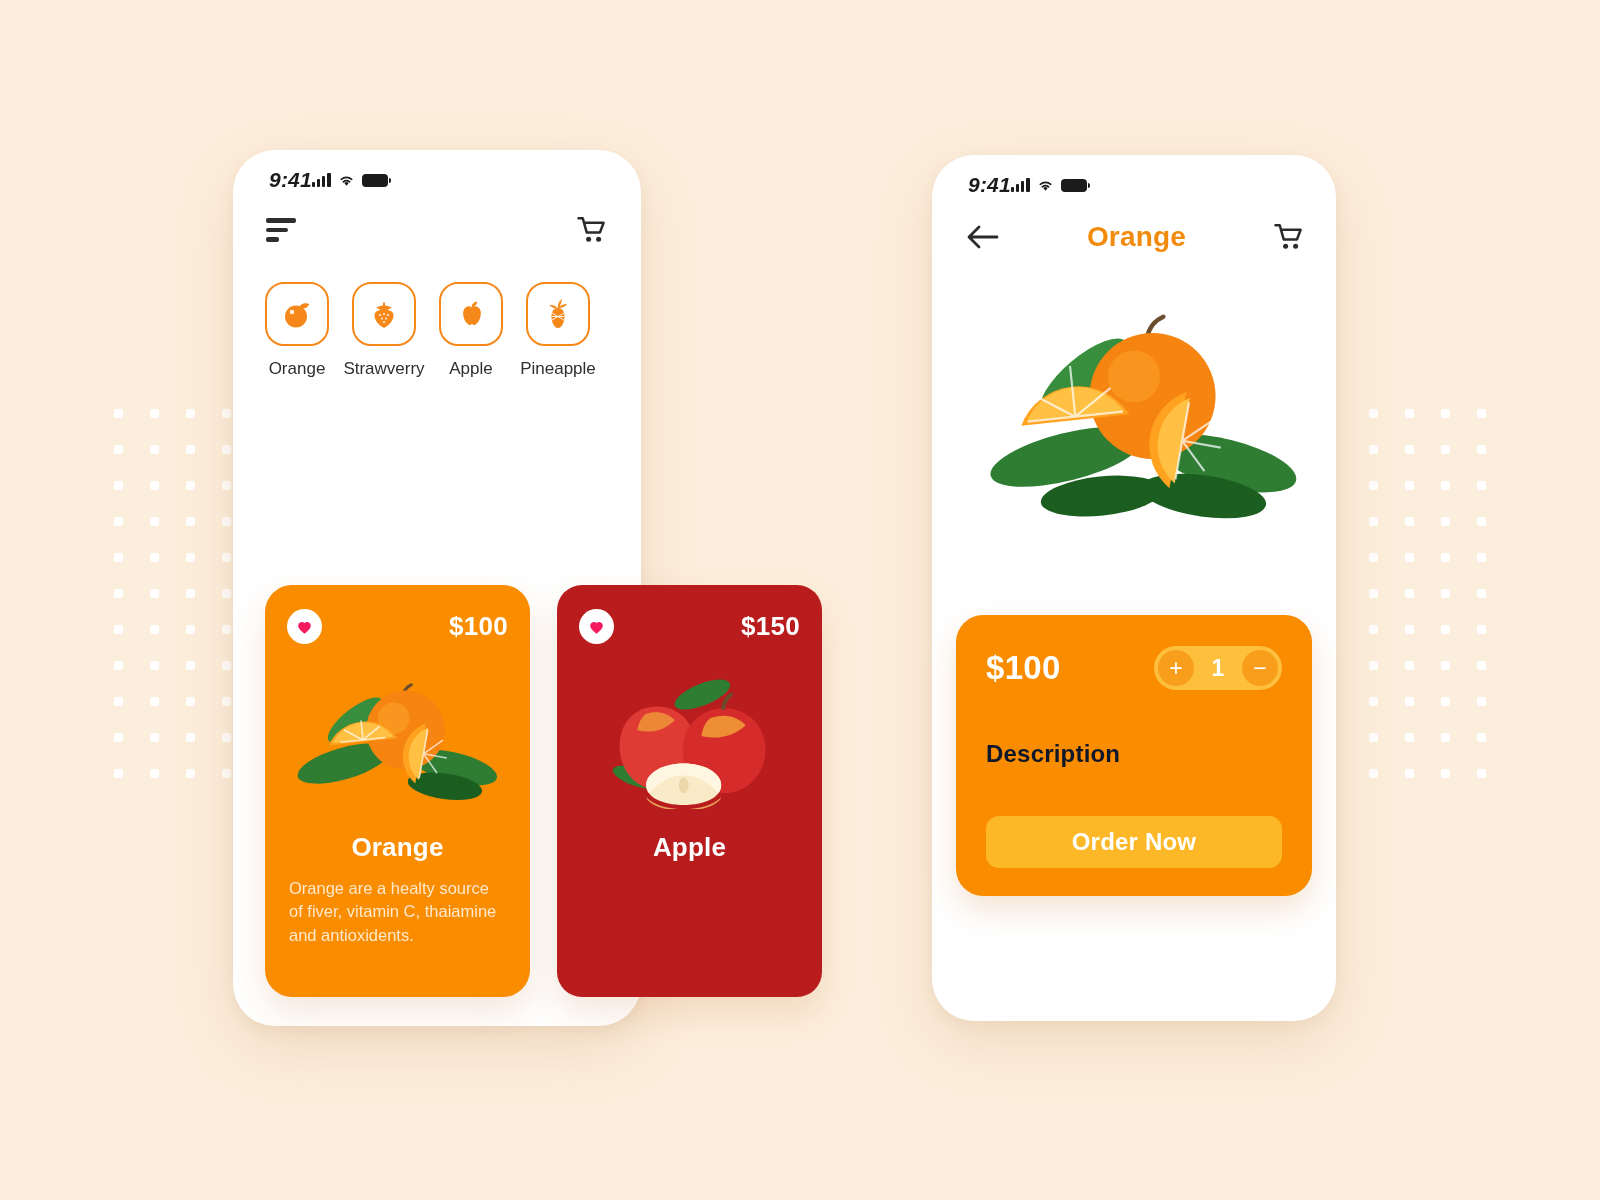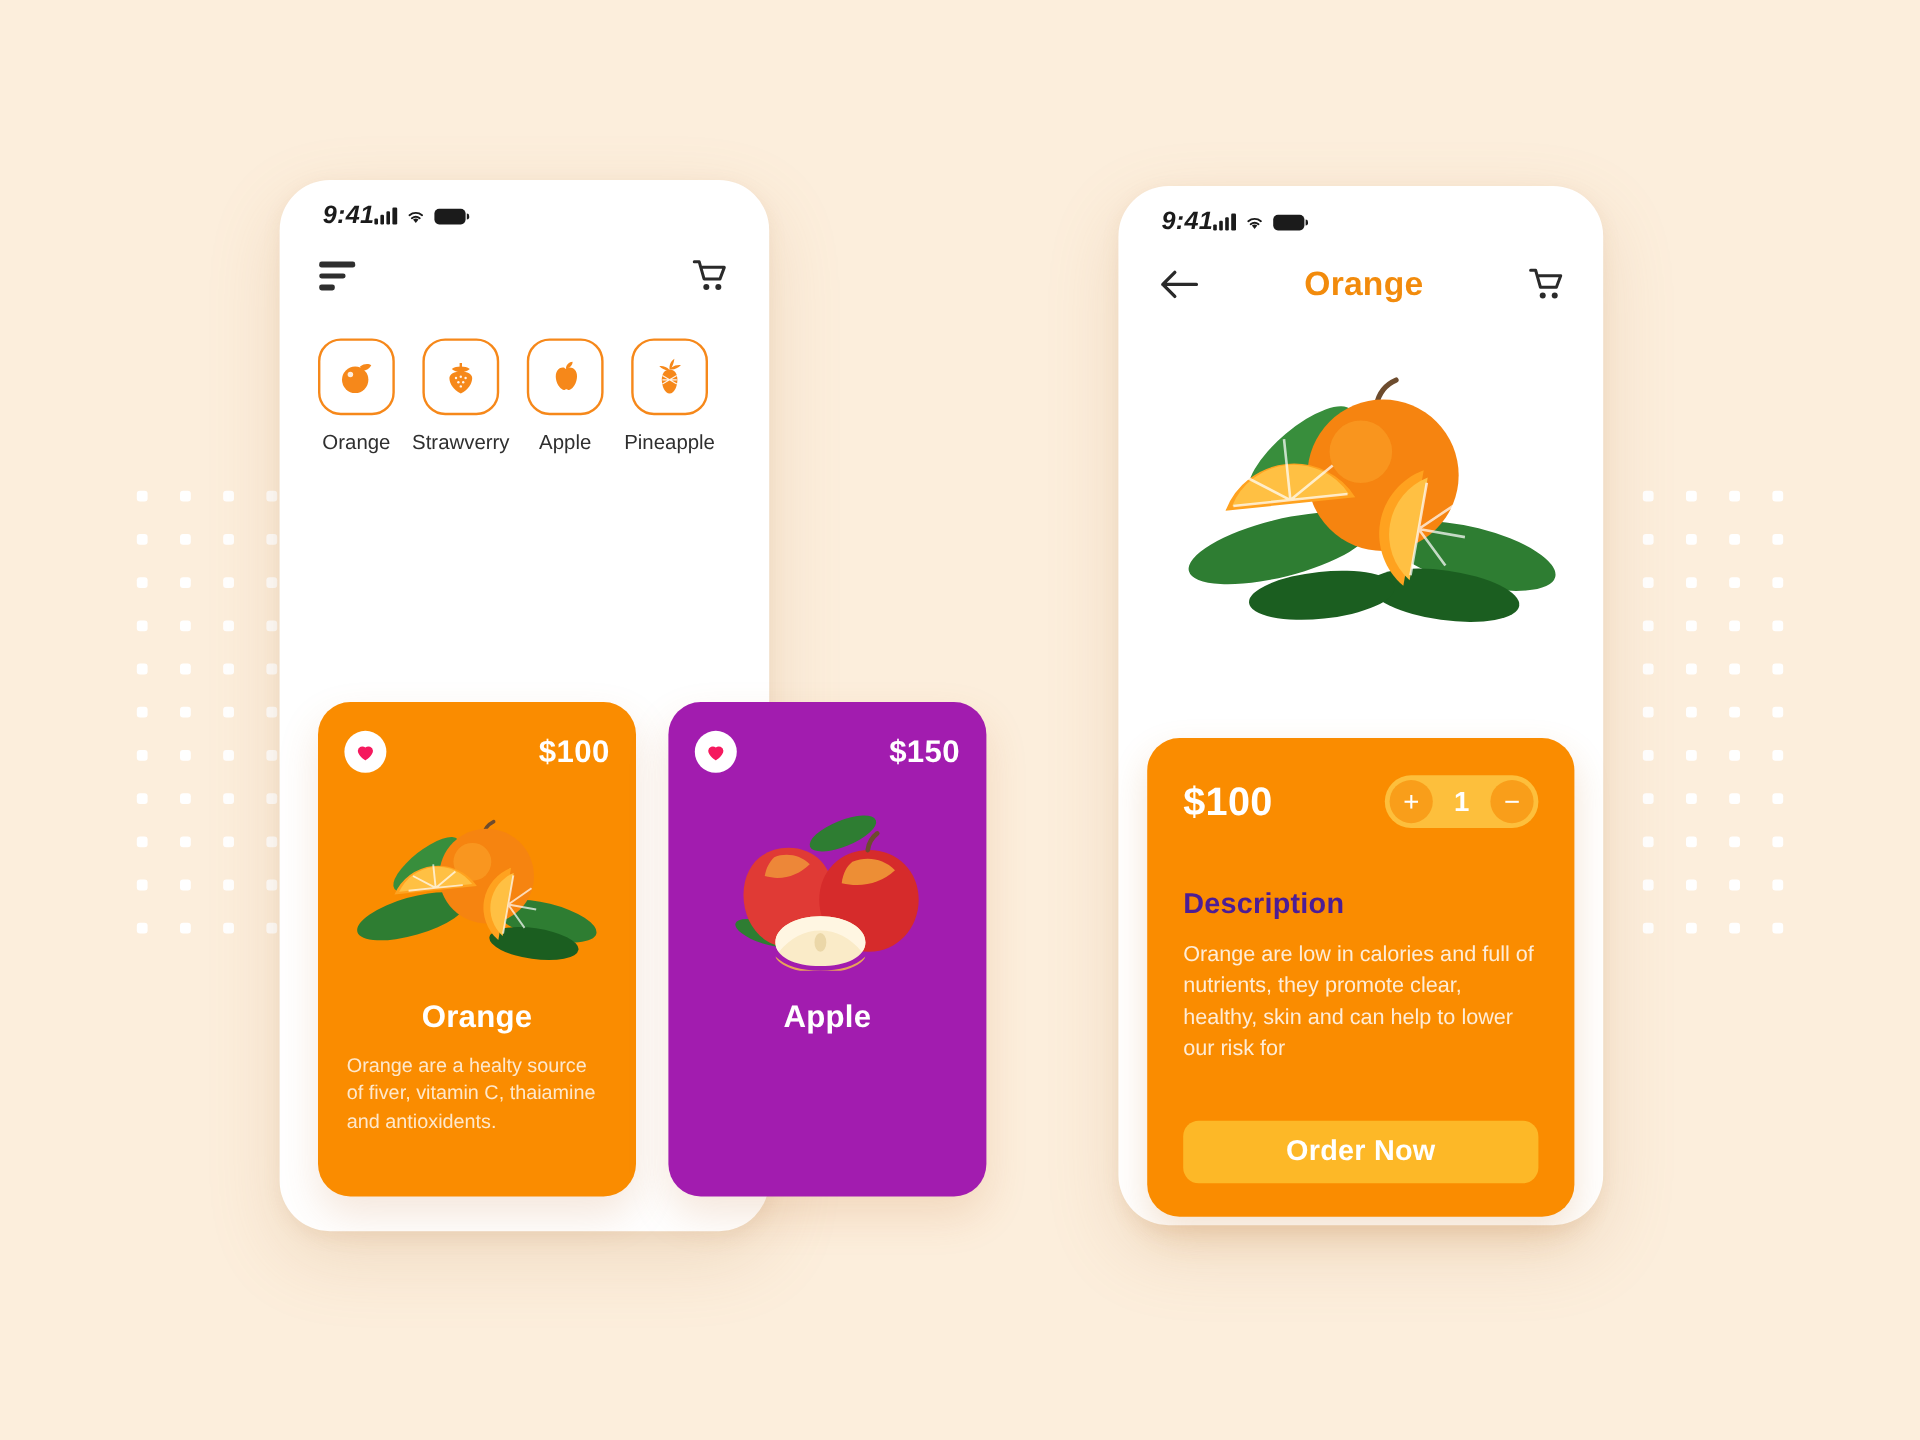--- a/index.html
+++ b/index.html
@@ -161,21 +161,21 @@
     display: flex; align-items: center; justify-content: center;
     font-size: 23px; font-weight: 500; line-height: 1; cursor: pointer;
     border: none; font-family: "Liberation Sans", sans-serif;
   }
   .step-val {
     min-width: 44px; text-align: center;
     font-size: 23px; font-weight: 700; color: #FFFFFF;
   }
   .desc-head {
     margin-top: 50px;
-    font-size: 24px; font-weight: 700; color: #4c1d95; letter-spacing: .2px;
+    font-size: 24px; font-weight: 700; color: #0f172a; letter-spacing: .2px;
   }
   .desc-body {
     margin-top: 14px;
     font-size: 18px; line-height: 1.45; color: rgba(255,255,255,0.84);
   }
   .order-btn {
     display: block; width: 100%; margin-top: 48px;
     height: 52px; border: none; border-radius: 13px;
     background: #FDB827; color: #FFFFFF;
     font-size: 24px; font-weight: 700; letter-spacing: .2px;
@@ -402,21 +402,21 @@
             <g stroke="#FFFFFF" stroke-width="1.6" opacity=".7" transform="rotate(10 148 97)">
               <path d="M131 97L131 72M131 97L148 80M131 97L155 97M131 97L148 114M131 97L131 122"></path>
             </g>
           </svg>
         </div>
 
         <div class="pcard-name">Orange</div>
         <div class="pcard-desc">Orange are a healty source of fiver, vitamin C, thaiamine and antioxidents.</div>
       </div>
 
-      <div class="pcard" style="background:#a21caf;">
+      <div class="pcard" style="background:#b91c1c;border-radius:25px;">
         <div class="pcard-top">
           <div class="fav-btn">
             <svg viewBox="0 0 24 24">
               <path d="M12 21s-8-5.1-8-10.2A4.8 4.8 0 0 1 12 7.6 4.8 4.8 0 0 1 20 10.8C20 15.9 12 21 12 21z" fill="#F5195E"></path>
             </svg>
           </div>
           <div class="pcard-price">$150</div>
         </div>
 
         <div class="pcard-img">
@@ -503,19 +503,18 @@
       <div class="panel-top">
         <div class="panel-price">$100</div>
         <div class="stepper">
           <button class="step-btn">+</button>
           <div class="step-val">1</div>
           <button class="step-btn">−</button>
         </div>
       </div>
 
       <div class="desc-head">Description</div>
-      <div class="desc-body">Orange are low in calories and full of nutrients, they promote clear, healthy, skin and can help to lower our risk for</div>
 
       <button class="order-btn">Order Now</button>
     </div>
 
   </div>
 </div>
 
 </body></html>

